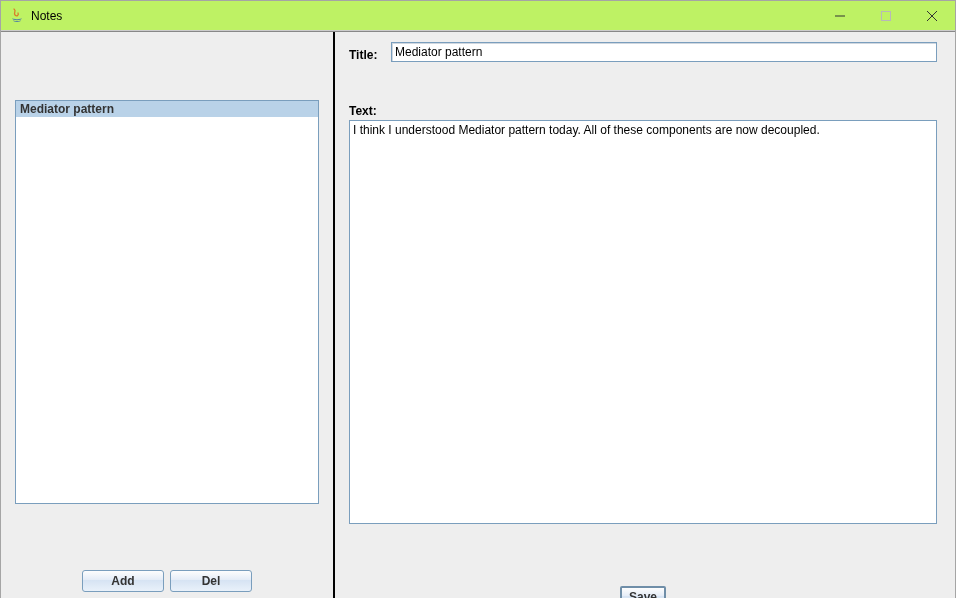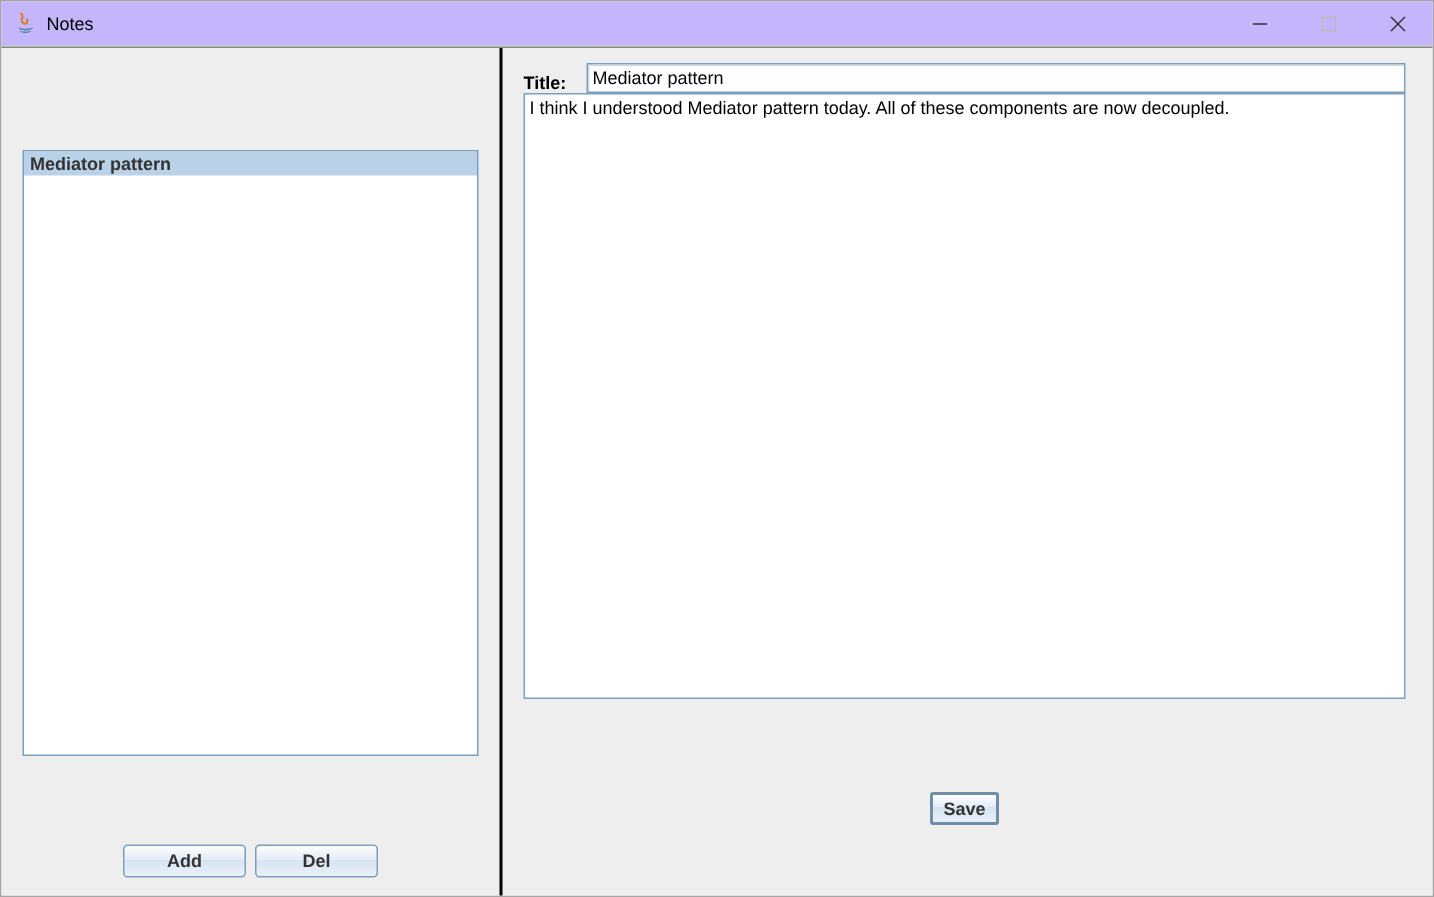--- a/index.html
+++ b/index.html
@@ -16,21 +16,21 @@
     border: 1px solid #a5a5a5;
     display: flex;
     flex-direction: column;
     background: #ffffff;
   }
   .titlebar {
     height: 30px;
     display: flex;
     align-items: center;
     border-bottom: 1px solid #cccccc;
-    background: #c4b5fd;
+    background: #bef264;
     user-select: none;
   }
   .titlebar .icon {
     width: 16px; height: 16px;
     margin-left: 8px;
     display: flex; align-items: center; justify-content: center;
   }
   .titlebar .title {
     margin-left: 6px;
     font-size: 12px;
@@ -231,20 +231,21 @@
         <button class="btn">Add</button>
         <button class="btn">Del</button>
       </div>
     </div>
 
     <div class="right-pane">
       <div class="title-row">
         <label>Title:</label>
         <input class="title-input" type="text" value="Mediator pattern" style="">
       </div>
+      <div class="text-label">Text:</div>
       <textarea class="text-area" style="">I think I understood Mediator pattern today. All of these components are now decoupled.</textarea>
       <div class="save-row">
         <button class="btn save">Save</button>
       </div>
     </div>
 
   </div>
 </div>
 
 </body></html>

